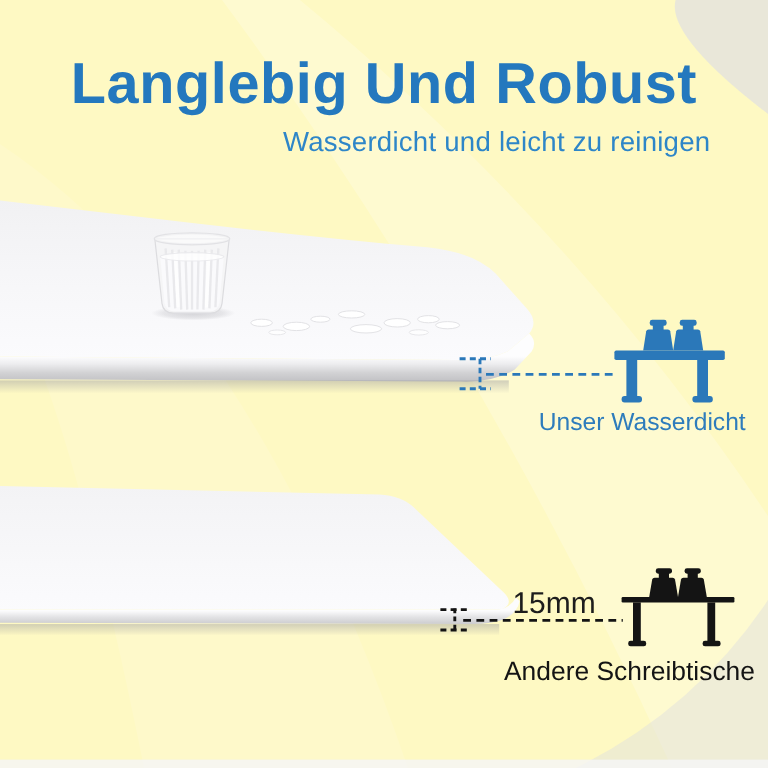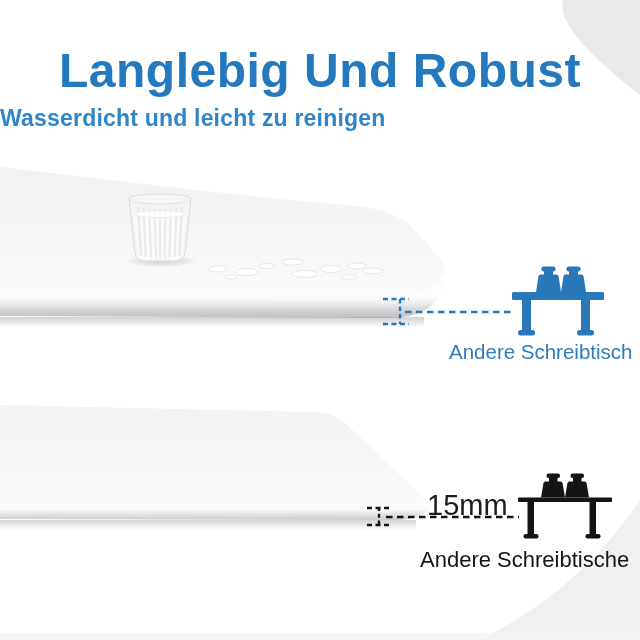--- a/index.html
+++ b/index.html
@@ -1,33 +1,33 @@
 <!DOCTYPE html>
 <html><head>
 <meta charset="utf-8">
 <style>
   html,body { margin:0; padding:0; background:#E9E9EB; }
   .stage {
     position:relative; width:640px; height:640px; margin:0 auto;
-    overflow:hidden; background:#ffffff;
+    overflow:hidden; background:#fef9c3;
     font-family:"Liberation Sans", sans-serif;
   }
   .stage svg.scene { position:absolute; inset:0; }
   .txt { position:absolute; white-space:nowrap; }
   .title {
     top:43px; left:0; width:640px; text-align:center;
     font-size:48px; font-weight:700; letter-spacing:0.5px; color:#2478BE;
   }
   .subtitle {
-    top:105px; left:0; width:592px; text-align:left;
-    font-size:23px; font-weight:700; letter-spacing:0.2px; color:#2E86C8;
+    top:105px; left:0; width:592px; text-align:right;
+    font-size:23px; font-weight:400; letter-spacing:0.2px; color:#2E86C8;
   }
   .dim-ours   { left:434px; top:281px; font-size:25px; color:#2E7CBC; }
   .label-ours { left:449px; top:340px; font-size:20.5px; color:#2E7CBC; }
-  .dim-others   { left:427px; top:489px; font-size:29px; color:#1D1D1D; }
+  .dim-others   { left:427px; top:489px; font-size:25px; color:#1D1D1D; }
   .label-others { left:420px; top:547px; font-size:22px; color:#141414; }
 </style>
 </head>
 <body>
 
 <div class="stage">
 
   <svg class="scene" width="640" height="640" viewBox="0 0 640 640">
     <defs>
       <linearGradient id="surfGradTop" x1="0" y1="165" x2="0" y2="300" gradientUnits="userSpaceOnUse">
@@ -159,18 +159,18 @@
       <rect x="546.5" y="473.5" width="13.5" height="4.6" rx="2"></rect>
       <path d="M565,497.5 L567.5,483 Q567.8,481.5 569.5,481.5 L584.5,481.5 Q586.2,481.5 586.5,483 L589,497.5 Z"></path>
       <rect x="573" y="477.5" width="8.5" height="4.5"></rect>
       <rect x="570.5" y="473.5" width="13.5" height="4.6" rx="2"></rect>
     </g>
   </svg>
 
   <div class="txt title">Langlebig Und Robust</div>
   <div class="txt subtitle">Wasserdicht und leicht zu reinigen</div>
 
-  <div class="txt label-ours">Andere Schreibtisch</div>
+  <div class="txt label-ours">Unser Wasserdicht</div>
 
   <div class="txt dim-others">15mm</div>
   <div class="txt label-others">Andere Schreibtische</div>
 
 </div>
 
 </body></html>

